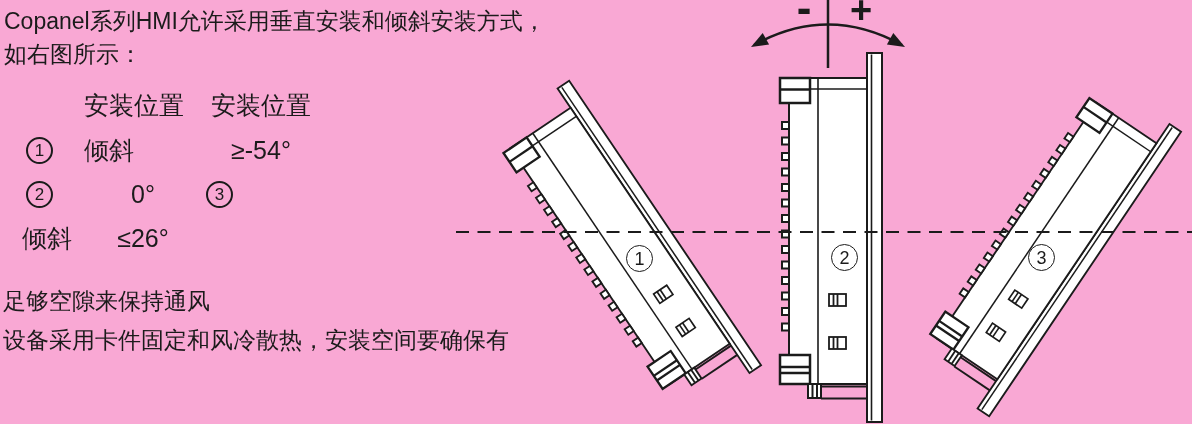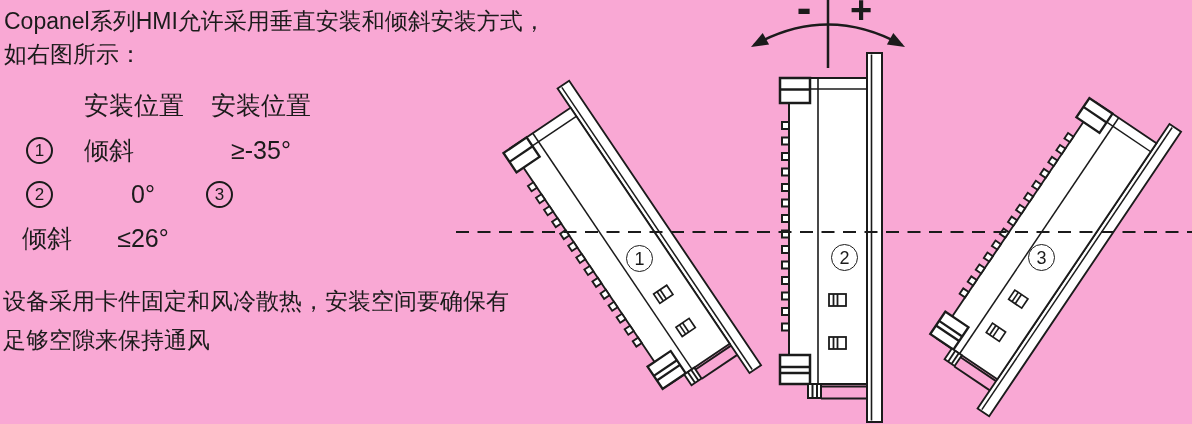--- a/index.html
+++ b/index.html
@@ -45,37 +45,37 @@
 
   <div class="mount-table">
     <div class="cell"></div>
     <div class="cell c-head">安装位置</div>
     <div class="cell c-dev c-head">安装位置</div>
 
     <div class="cell c-num">
       <span class="circle-num">1</span>
     </div>
     <div class="cell">倾斜</div>
-    <div class="cell c-dev">≥-35°</div>
+    <div class="cell c-dev">≥-54°</div>
 
     <div class="cell c-num">
       <span class="circle-num">2</span>
     </div>
     <div class="cell c-dev">0°</div>
 
     <div class="cell c-num">
       <span class="circle-num">3</span>
     </div>
     <div class="cell">倾斜</div>
     <div class="cell c-dev">≤26°</div>
   </div>
 
   <div class="note">
+    <div>足够空隙来保持通风</div>
     <div>设备采用卡件固定和风冷散热，安装空间要确保有</div>
-    <div>足够空隙来保持通风</div>
   </div>
 
   <svg class="diagram-svg" width="1192" height="424" viewBox="0 0 1192 424">
     <defs>
       <g id="panel" fill="#ffffff" stroke="#1b1b1b" stroke-width="2">
 
         <rect x="89" y="0" width="15" height="369"></rect>
         <line x1="93.5" y1="1.5" x2="93.5" y2="367.5" stroke-width="1.6"></line>
 
         <rect x="11" y="25" width="78" height="306"></rect>

